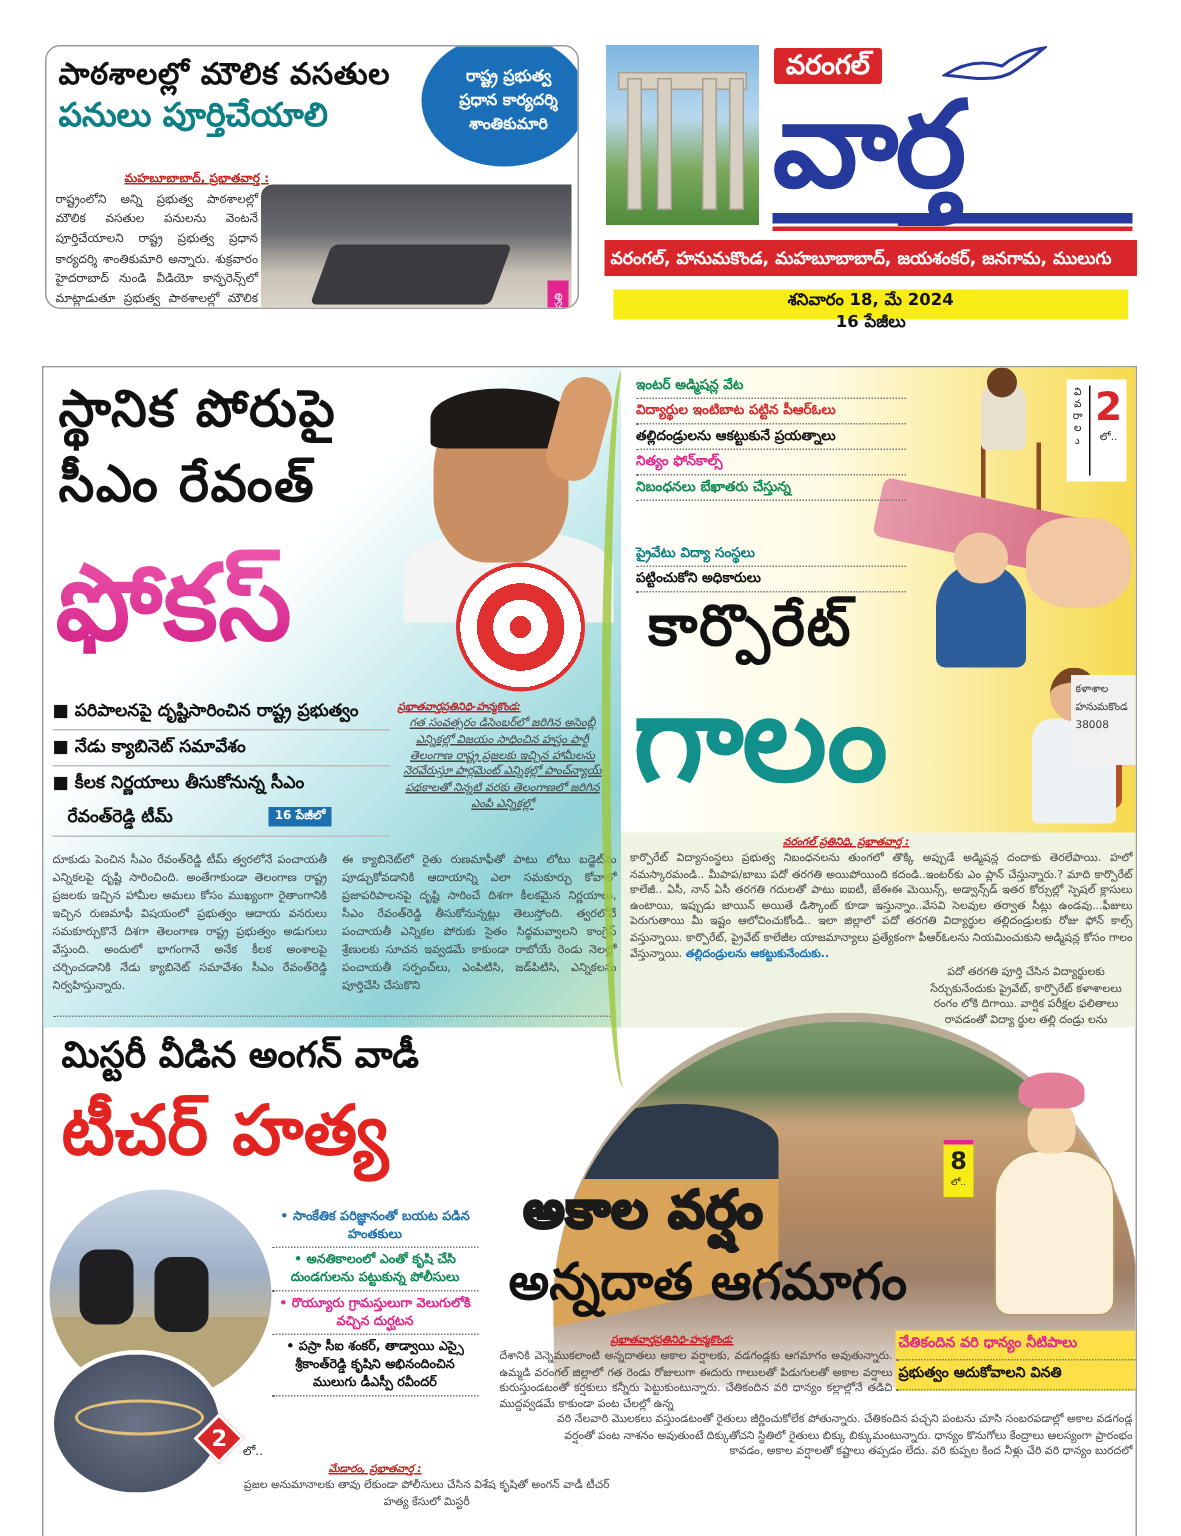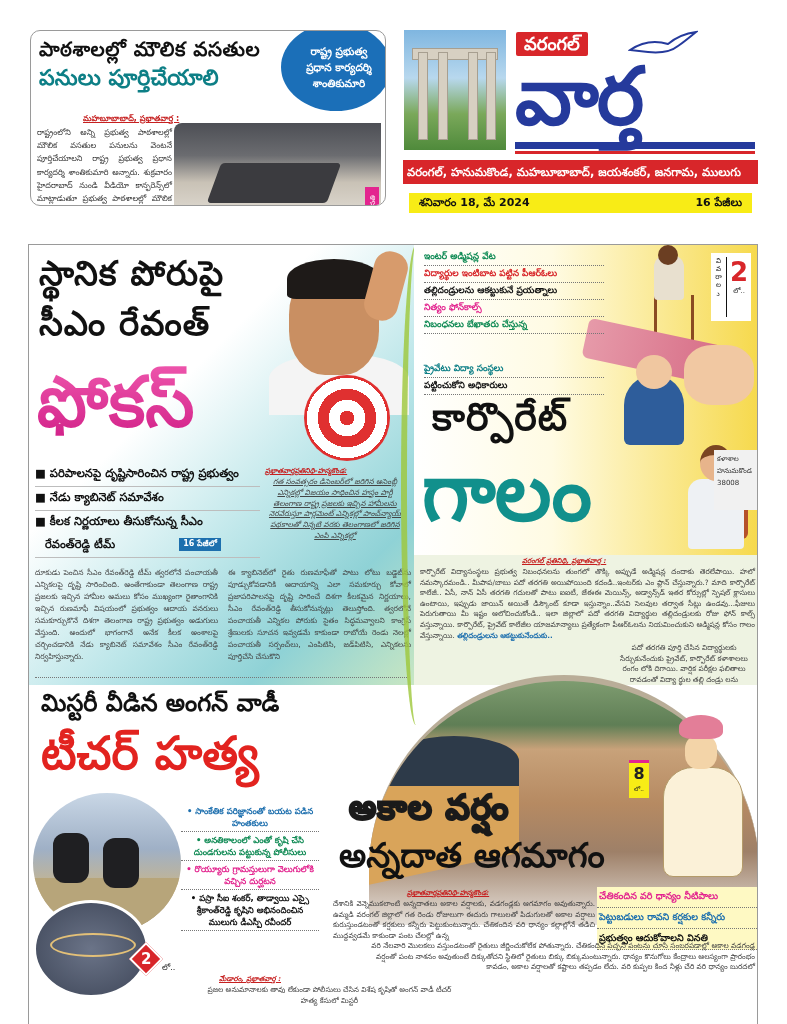--- a/index.html
+++ b/index.html
@@ -46,21 +46,21 @@
   .mh-dove { position:absolute; left: 225px; top: 0px; width: 70px; height: 26px; }
   .mh-big { position: absolute; left: 112px; top: 22px; font-size: 80px; font-weight: 900; color: #253a9c; line-height: 90px; letter-spacing: -2px; font-family: "DejaVu Sans", sans-serif; }
   .mh-blueline { position: absolute; left: 112px; top: 112px; width: 240px; height: 7px; background: #253a9c; }
   .mh-redline { position: absolute; left: 112px; top: 121px; width: 240px; height: 3px; background: #d8262a; }
   .mh-districts {
     position: absolute; left: 0; top: 130px; width: 355px; height: 24px; background: #d8262a; color: #fff;
     font-size: 11.5px; font-weight: bold; line-height: 24px; padding-left: 4px; white-space: nowrap; overflow: hidden;
   }
   .mh-dateline {
     position: absolute; left: 6px; top: 163px; width: 343px; height: 20px; background: #f8ec16;
-    display: flex; justify-content: space-between; align-items: center; padding: 0 10px; font-size: 11px; font-weight: bold; color: #111;
+    display: flex; justify-content: space-between; align-items: center; padding: 0 10px; font-size: 11px; font-weight: bold; color: #111; flex-direction: column;
   }
 
   
   .main { position: absolute; left: 28px; top: 244px; width: 730px; height: 972px; border: 1px solid #9a9a9a; background:#fff; overflow: hidden; }
 
   
   .lead { position: absolute; left: 0; top: 0; width: 385px; height: 440px;
     background: linear-gradient(135deg,#ffffff 0%, #ffffff 35%, #bfe7ea 60%, #8fd2d6 80%, #c8e6c2 100%); }
   .lead .t1 { position: absolute; left: 10px; top: 8px; font-size: 34px; font-weight: 900; color: #111; letter-spacing: 1px; }
   .lead .t2 { position: absolute; left: 10px; top: 58px; font-size: 34px; font-weight: 900; color: #111; letter-spacing: 1px; }
@@ -131,38 +131,38 @@
   .crime .photo .p3 { position:absolute; left: 0px; top: 85px; width: 148px; height: 60px; background:#b7a57a; }
   .crime .photo2 { position:absolute; left: 4px; top: 215px; width: 116px; height: 98px; border-radius: 50%; background: radial-gradient(ellipse,#6b7488,#3e4658); border: 3px solid #fff; }
   .crime .photo2 .chain { position:absolute; left: 14px; top: 30px; width: 86px; height: 24px; border: 2px solid #e3c078; border-radius: 50%; }
   .crime .num2 { position:absolute; left: 105px; top: 262px; width: 24px; height: 24px; background:#d8262a; color:#fff; font-weight:900; font-size:15px; display:flex; align-items:center; justify-content:center; transform: rotate(45deg); border: 2px solid #fff; }
   .crime .num2 span { transform: rotate(-45deg); }
   .crime .lo2 { position:absolute; left: 133px; top: 278px; font-size: 8px; }
   .crime .pts { position: absolute; left: 152px; top: 118px; width: 138px; text-align: center; }
   .crime .pt { font-size: 8.5px; font-weight: bold; padding: 2px 0; border-bottom: 1px dotted #777; line-height: 12px; }
   .crime .pt.green { color: #0f8a54; } .crime .pt.blue { color: #1d6fae; } .crime .pt.pink { color: #e3258f; } .crime .pt.black { color: #111; }
   .crime .dateline4 { position:absolute; left: 190px; top: 290px; font-size: 7px; color:#c62020; font-weight:bold; font-style: italic; text-decoration: underline; }
-  .crime .body { position:absolute; left: 128px; top: 300px; width: 255px; font-size: 7.3px; line-height: 10.5px; color:#444; text-align: center; margin-left: 45px; }
+  .crime .body { position:absolute; left: 128px; top: 300px; width: 255px; font-size: 7.3px; line-height: 10.5px; color:#444; text-align: center; }
 
   
   .rain { position: absolute; left: 300px; top: 430px; width: 430px; height: 330px; }
   .rain .photo { position:absolute; left: 40px; top: 0; width: 390px; height: 250px; border-radius: 220px 220px 0 0;
     background: linear-gradient(180deg,#7e9c70 0%,#5f7e55 18%,#c8a27a 28%,#b68a62 50%,#9e8068 70%,#e9e4de 100%); border-top: 6px solid #b9ad98; overflow: hidden; }
   .rain .photo .tarp { position:absolute; left: 20px; top: 55px; width: 130px; height: 50px; background:#2d3a49; border-radius: 50% 50% 0 0; }
   .rain .photo .grain { position:absolute; left: -20px; top: 90px; width: 170px; height: 100px; background:#d9a45a; transform: skewY(-12deg); }
   .rain .farmer { position:absolute; left: 320px; top: 40px; width: 100px; height: 170px; }
   .rain .farmer .turban { position:absolute; left: 30px; top: 0; width: 44px; height: 24px; background:#e37e98; border-radius: 50% 50% 30% 30%; }
   .rain .farmer .face { position:absolute; left: 36px; top: 20px; width: 32px; height: 34px; background:#f3d4a8; border-radius: 40%; }
   .rain .farmer .body { position:absolute; left: 14px; top: 52px; width: 80px; height: 110px; background:#fbf1d8; border-radius: 30px 30px 10px 10px; border: 1px solid #b49b6a; }
   .rain .pg8 { position:absolute; left: 300px; top: 85px; width: 20px; height: 38px; background:#f8ec16; border-top: 3px solid #e3258f; text-align:center; font-weight:900; font-size: 16px; line-height: 22px; }
   .rain .pg8 small { display:block; font-size: 6px; line-height: 8px; font-weight: normal; }
   .rain .t1 { position:absolute; left: 20px; top: 112px; font-size: 34px; font-weight: 900; color: #f8ec16;
     -webkit-text-stroke: 2px #1a1a1a; letter-spacing: 1px; }
   .rain .t2 { position:absolute; left: 10px; top: 160px; font-size: 34px; font-weight: 900; color: #111; }
-  .rain .side { position:absolute; left: 268px; top: 212px; width: 160px; background:#fef9c3; }
+  .rain .side { position:absolute; left: 268px; top: 212px; width: 160px; background:#fde047; }
   .rain .side .s { font-size: 9.5px; font-weight: bold; padding: 3px 2px; border-bottom: 1px dotted #777; white-space: nowrap; }
   .rain .side .pink { color:#e3258f; } .rain .side .blue { color:#1d6fae; } .rain .side .black { color:#111; }
   .rain .dateline5 { position:absolute; left: 78px; top: 214px; font-size: 7px; color:#c62020; font-weight:bold; font-style: italic; text-decoration: underline; }
   .rain .body { position:absolute; left: 4px; top: 224px; width: 262px; font-size: 7.3px; line-height: 10.6px; color:#444; text-align: justify; }
   .rain .body2 { position:absolute; left: 30px; top: 266px; width: 396px; font-size: 7.3px; line-height: 10.6px; color:#444; text-align: right; }
 </style>
 </head>
 <body>
 
 <div class="top-story">
@@ -318,21 +318,20 @@
       <div class="turban"></div>
     </div>
     <div class="pg8">
       <span>8</span>
       <small>లో..</small>
     </div>
     <div class="t1">అకాల వర్షం</div>
     <div class="t2">అన్నదాత ఆగమాగం</div>
     <div class="side">
       <div class="s pink">చేతికందిన వరి ధాన్యం నీటిపాలు</div>
-      <div class="s blue">పెట్టుబడులు రావని కర్షకుల కన్నీరు</div>
       <div class="s black">ప్రభుత్వం ఆదుకోవాలని వినతి</div>
     </div>
     <div class="dateline5">ప్రభాతవార్తప్రతినిధి-హన్మకొండ:</div>
     <div class="body">దేశానికి వెన్నెముకలాంటి అన్నదాతలు అకాల వర్షాలకు, వడగండ్లకు ఆగమాగం అవుతున్నారు. ఉమ్మడి వరంగల్ జిల్లాలో గత రెండు రోజులుగా ఈదురు గాలులతో పిడుగులతో అకాల వర్షాలు కురుస్తుండటంతో కర్షకులు కన్నీరు పెట్టుకుంటున్నారు. చేతికందిన వరి ధాన్యం కల్లాల్లోనే తడిచి ముద్దవ్వడమే కాకుండా పంట చేలల్లో ఉన్న</div>
     <div class="body2">వరి నేలవారి మొలకలు వస్తుండటంతో రైతులు జీర్ణించుకోలేక పోతున్నారు. చేతికందిన పచ్చని పంటను చూసి సంబరపడాల్లో అకాల వడగండ్ల వర్షంతో పంట నాశనం అవుతుంటే దిక్కుతోచని స్థితిలో రైతులు బిక్కు బిక్కుమంటున్నారు. ధాన్యం కొనుగోలు కేంద్రాలు ఆలస్యంగా ప్రారంభం కావడం, అకాల వర్షాలతో కష్టాలు తప్పడం లేదు. వరి కుప్పల కింద నీళ్లు చేరి వరి ధాన్యం బురదలో</div>
   </div>
 
 </div>
 
 </body></html>

